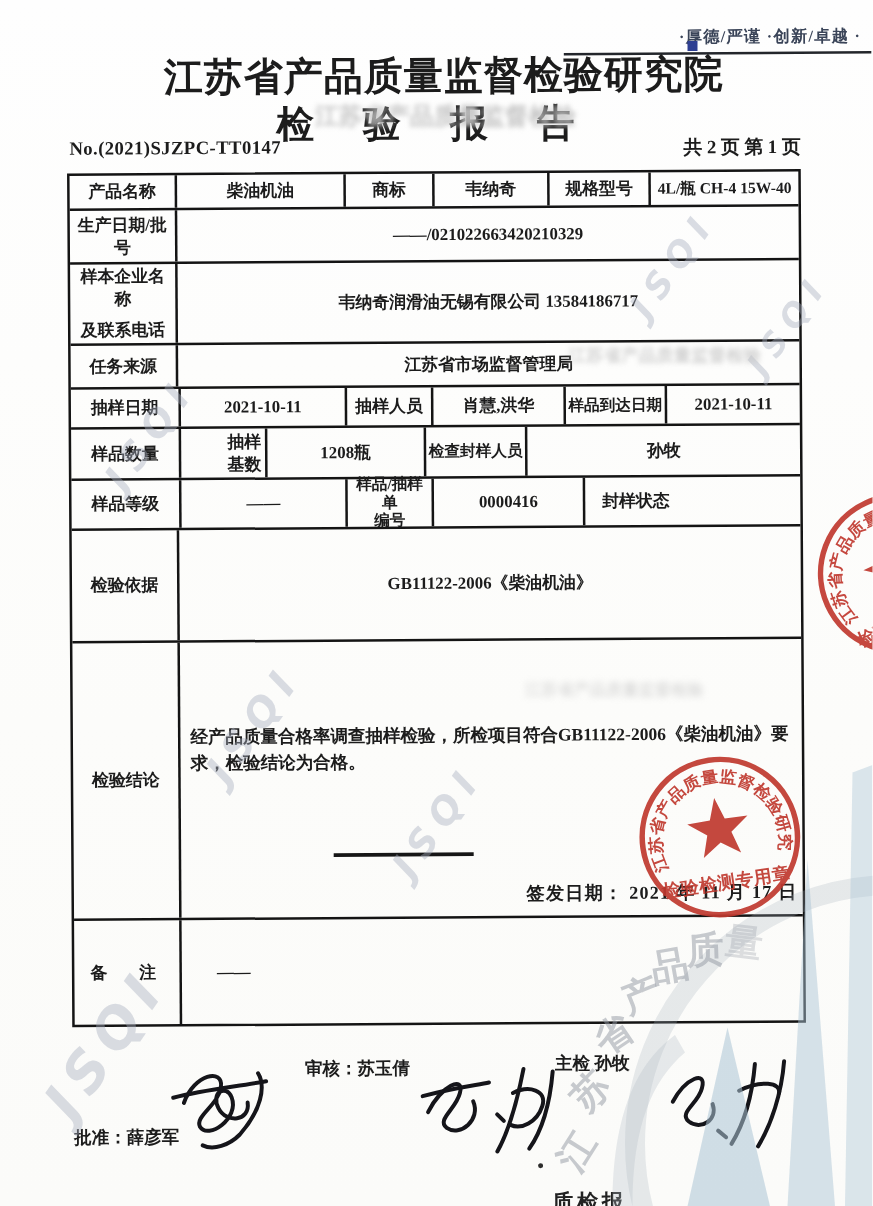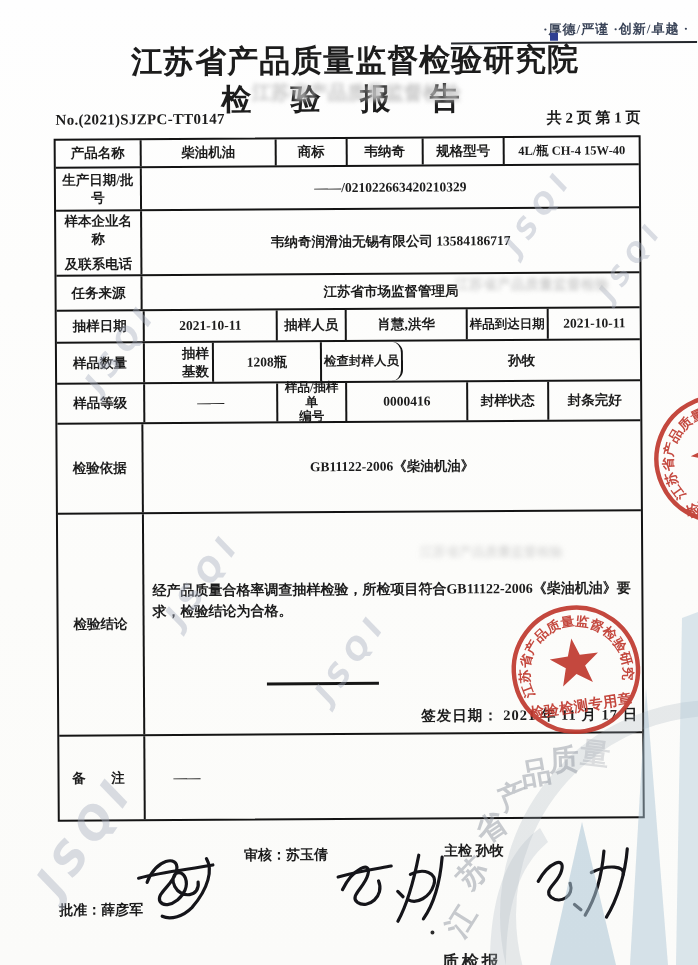--- a/index.html
+++ b/index.html
@@ -102,21 +102,21 @@
     <div class="abs report-title">检 验 报 告</div>
     <div class="abs report-no">No.(2021)SJZPC-TT0147</div>
     <div class="abs page-info">共 2 页 第 1 页</div>
 
     <div class="abs tbl">
 
       <div class="r" style="height:28px;">
         <div class="c" style="width:86px;">产品名称</div>
         <div class="c" style="width:135px;">柴油机油</div>
         <div class="c" style="width:71px;">商标</div>
-        <div class="c" style="width:76px;">韦纳奇</div>
+        <div class="c" style="width:92px;">韦纳奇</div>
         <div class="c" style="width:81px;">规格型号</div>
         <div class="c grow small">4L/瓶  CH-4 15W-40</div>
       </div>
 
       <div class="r" style="height:43px;">
         <div class="c" style="width:86px;">生产日期/批号</div>
         <div class="c grow">——/021022663420210329</div>
       </div>
 
       <div class="r" style="height:65px;">
@@ -129,43 +129,42 @@
 
       <div class="r" style="height:35px;">
         <div class="c" style="width:86px;">任务来源</div>
         <div class="c grow">江苏省市场监督管理局</div>
       </div>
 
       <div class="r" style="height:32px;">
         <div class="c" style="width:88px;">抽样日期</div>
         <div class="c" style="width:133px;">2021-10-11</div>
         <div class="c" style="width:69px;font-family:Liberation Serif, serif;">抽样人员</div>
-        <div class="c" style="width:121px;">肖慧,洪华</div>
+        <div class="c" style="width:106px;">肖慧,洪华</div>
         <div class="c small" style="width:81px;text-align:right;">样品到达日期</div>
         <div class="c grow">2021-10-11</div>
       </div>
 
       <div class="r" style="height:41px;">
         <div class="c" style="width:88px;">样品数量</div>
         <div class="c" style="width:69px;padding-left:36px;">抽样基数</div>
-        <div class="c" style="width:108px;">1208瓶</div>
-        <div class="c small" style="width:81px;border-radius:11px;">检查封样人员</div>
+        <div class="c" style="width:127px;">1208瓶</div>
+        <div class="c small" style="width:81px;">检查封样人员</div>
         <div class="c grow">孙牧</div>
       </div>
 
       <div class="r" style="height:40px;">
         <div class="c" style="width:88px;">样品等级</div>
         <div class="c" style="width:133px;">——</div>
         <div class="c small" style="width:69px;line-height:1.15;">
           <span>样品/抽样单</span>
           <span>编号</span>
         </div>
         <div class="c" style="width:121px;">0000416</div>
         <div class="c" style="width:81px;">封样状态</div>
-        <div class="c grow">封条完好</div>
       </div>
 
       <div class="r" style="height:90px;">
         <div class="c" style="width:86px;">检验依据</div>
         <div class="c grow">GB11122-2006《柴油机油》</div>
       </div>
 
       <div class="r" style="height:222px;">
         <div class="c" style="width:86px;">检验结论</div>
         <div class="c grow conc-cell">

